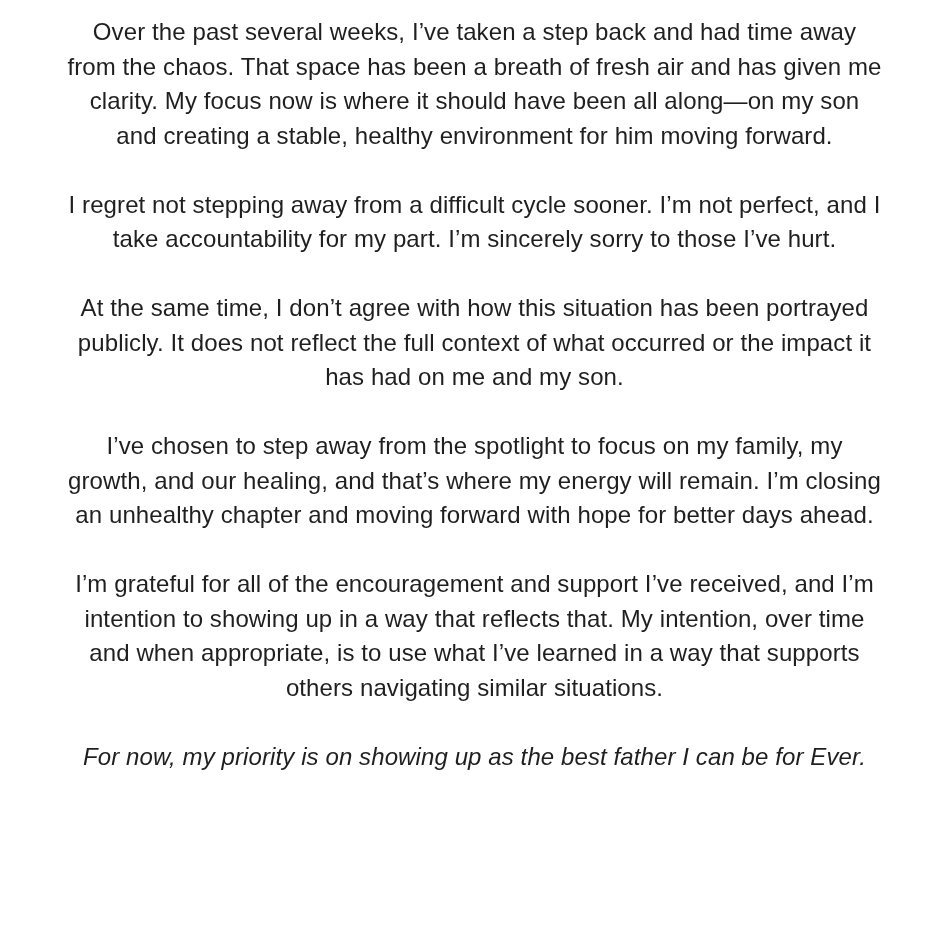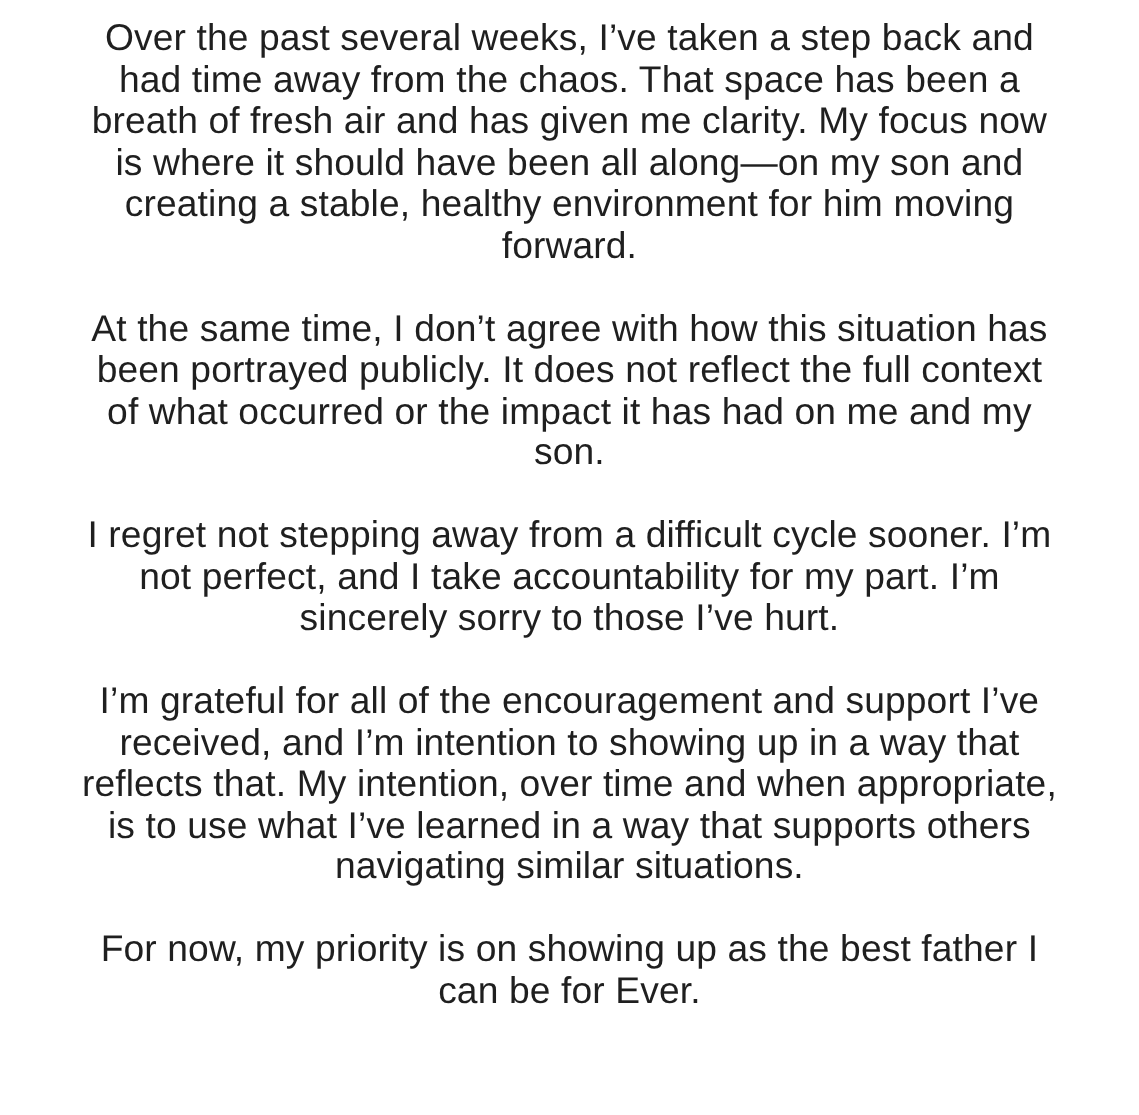--- a/index.html
+++ b/index.html
@@ -10,37 +10,39 @@
   body {
     width: 949px;
     height: 929px;
     overflow: hidden;
   }
   .statement {
     box-sizing: border-box;
     width: 949px;
     padding: 15px 64px 0 64px;
     font-family: "Liberation Sans", sans-serif;
-    font-size: 31px;
+    font-size: 24px;
     line-height: 34.5px;
     color: #1f1f1f;
     text-align: center;
     font-weight: 400;
     letter-spacing: 0.1px;
   }
   .statement p {
     margin: 0 auto 34.5px auto;
     max-width: 815px;
   }
   .statement p:last-child {
     margin-bottom: 16px;
+    font-style: italic;
   }
 </style>
 </head>
 <body>
 
 <div class="statement">
   <p>Over the past several weeks, I’ve taken a step back and had time away from the chaos. That space has been a breath of fresh air and has given me clarity. My focus now is where it should have been all along—on my son and creating a stable, healthy environment for him moving forward.</p>
+  <p>I regret not stepping away from a difficult cycle sooner. I’m not perfect, and I take accountability for my part. I’m sincerely sorry to those I’ve hurt.</p>
   <p>At the same time, I don’t agree with how this situation has been portrayed publicly. It does not reflect the full context of what occurred or the impact it has had on me and my son.</p>
-  <p>I regret not stepping away from a difficult cycle sooner. I’m not perfect, and I take accountability for my part. I’m sincerely sorry to those I’ve hurt.</p>
+  <p>I’ve chosen to step away from the spotlight to focus on my family, my growth, and our healing, and that’s where my energy will remain. I’m closing an unhealthy chapter and moving forward with hope for better days ahead.</p>
   <p>I’m grateful for all of the encouragement and support I’ve received, and I’m intention to showing up in a way that reflects that. My intention, over time and when appropriate, is to use what I’ve learned in a way that supports others navigating similar situations.</p>
   <p>For now, my priority is on showing up as the best father I can be for Ever.</p>
 </div>
 
 </body></html>

